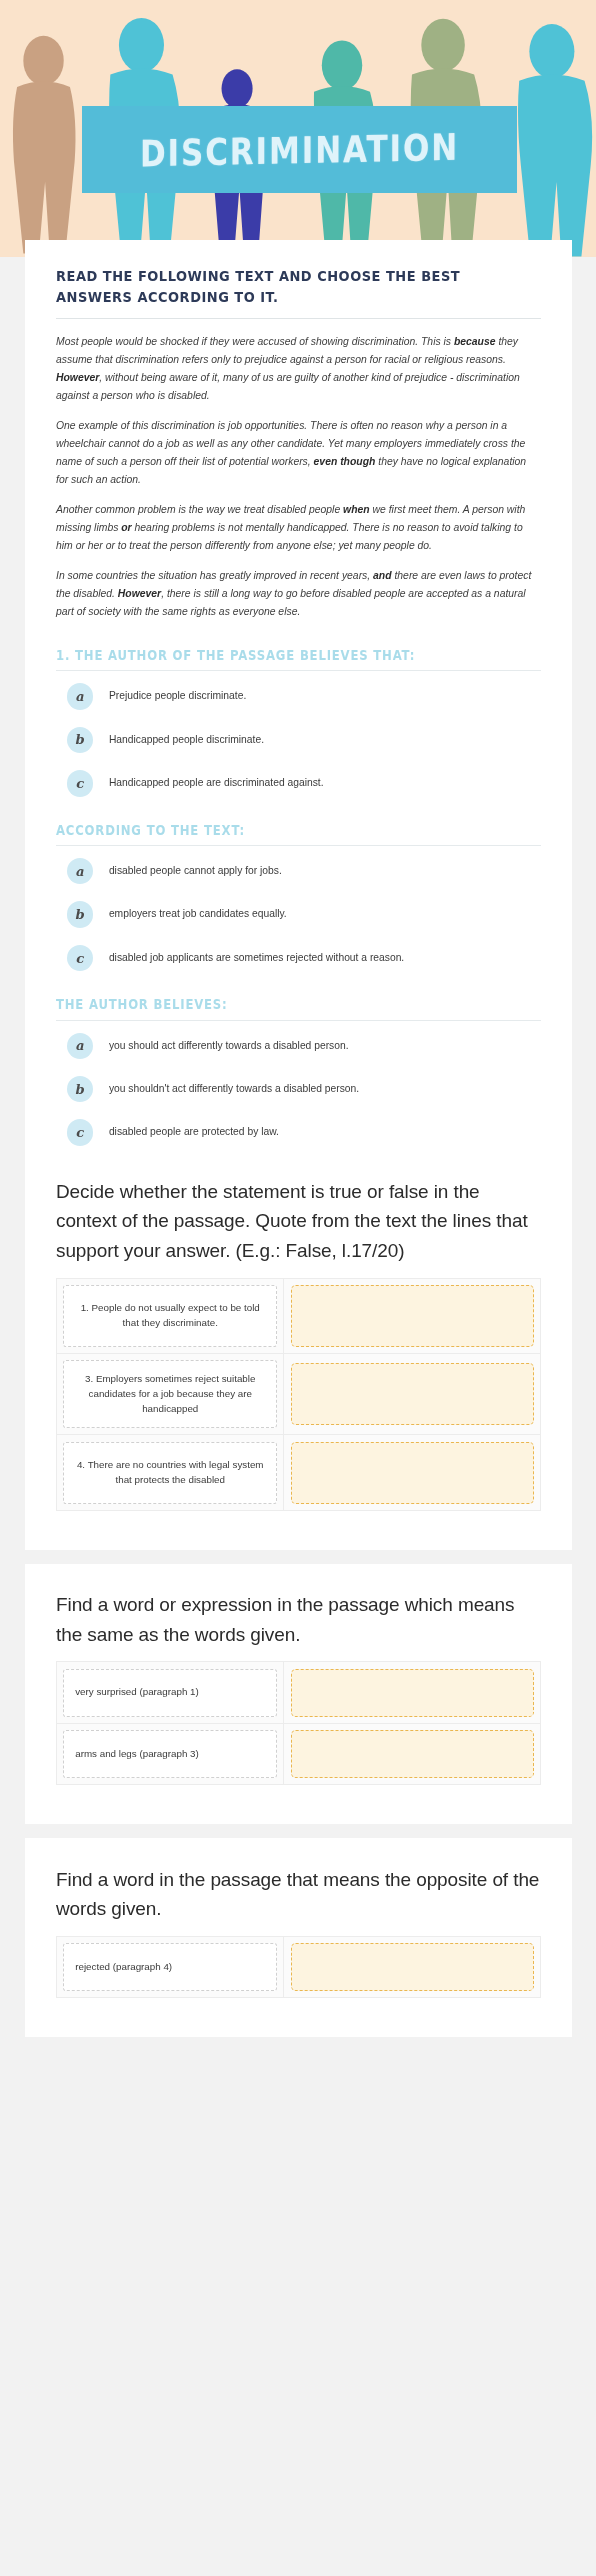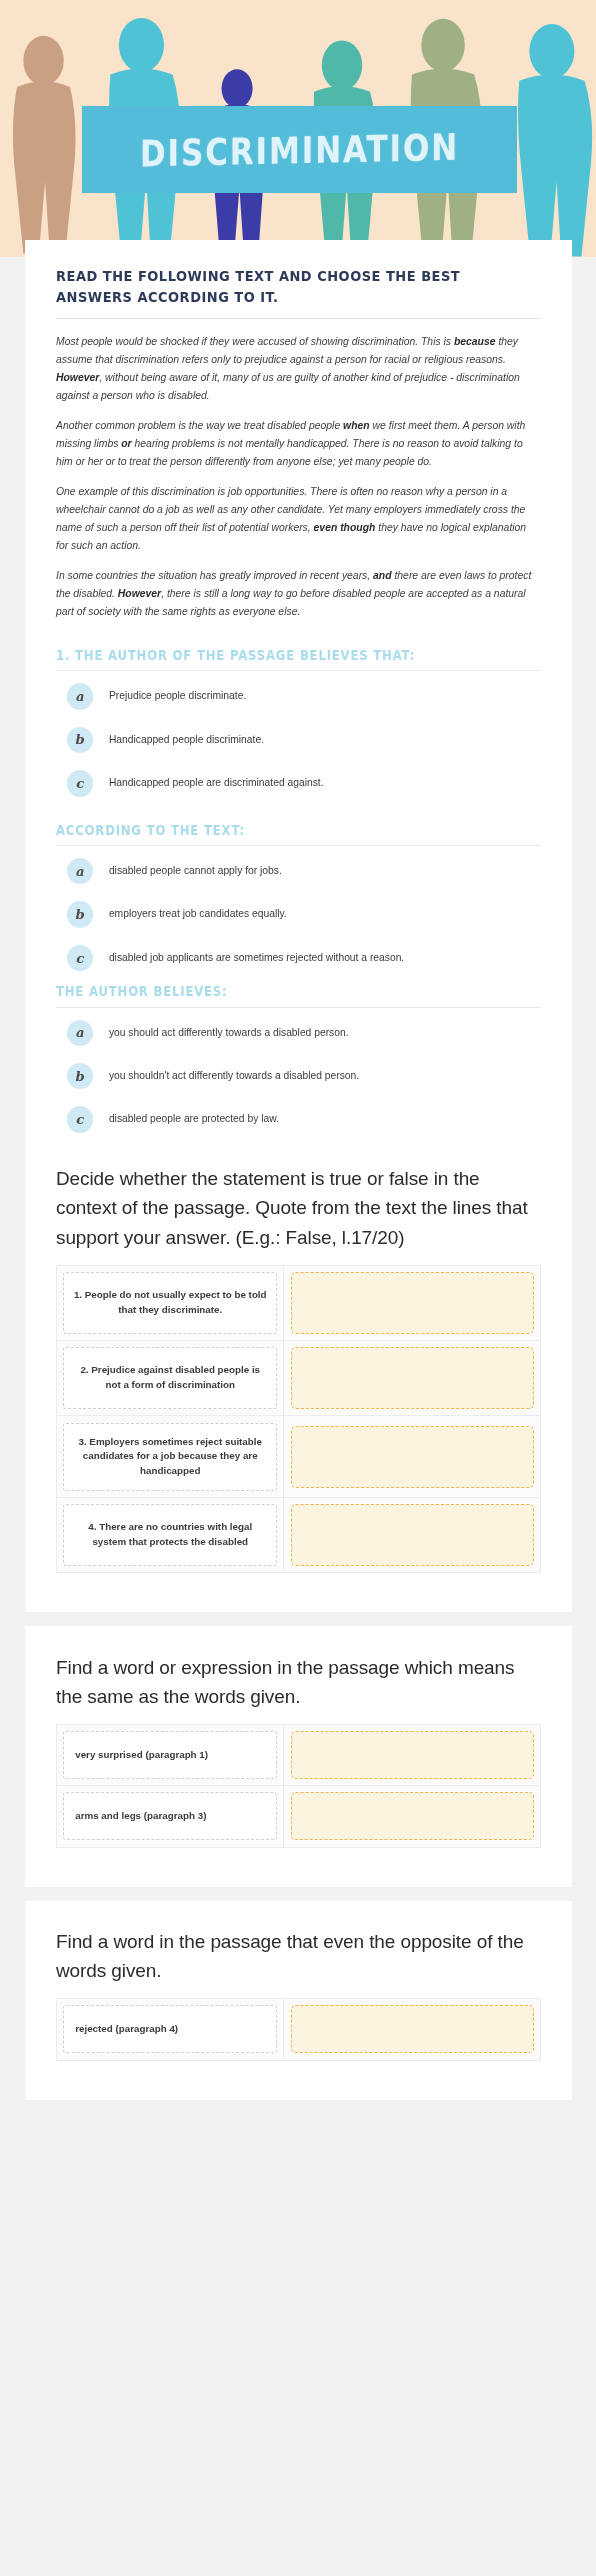--- a/index.html
+++ b/index.html
@@ -134,21 +134,20 @@
     letter-spacing: -0.1px;
   }
 
   
   .atable { width: 100%; border-collapse: collapse; }
   .atable td {
     border: 0.8px solid #ececec;
     padding: 6.2px;
     vertical-align: middle;
     background: #fbfbfb;
-    font-weight: bold;
   }
   .atable td.q-cell { width: 47%; }
   .atable td.a-cell { width: 53%; }
   .q-inner {
     border: 0.8px dashed #d0d0d0;
     background: #ffffff;
     border-radius: 3.1px;
     padding: 11px 9.3px;
     font-size: 9.8px;
     line-height: 1.5;
@@ -210,22 +209,22 @@
   <div class="hero-title">DISCRIMINATION</div>
 </div>
 
 <div class="sheet">
 
   <div class="hand-head">READ THE FOLLOWING TEXT AND CHOOSE THE BEST ANSWERS ACCORDING TO IT.</div>
   <div class="rule"></div>
 
   <div class="passage">
     <p>Most people would be shocked if they were accused of showing discrimination. This is <b>because</b> they assume that discrimination refers only to prejudice against a person for racial or religious reasons. <b>However</b>, without being aware of it, many of us are guilty of another kind of prejudice - discrimination against a person who is disabled.</p>
+    <p>One example of this discrimination is job opportunities. There is often no reason why a person in a wheelchair cannot do a job as well as any other candidate. Yet many employers immediately cross the name of such a person off their list of potential workers, <b>even though</b> they have no logical explanation for such an action.</p>
     <p>Another common problem is the way we treat disabled people <b>when</b> we first meet them. A person with missing limbs <b>or</b> hearing problems is not mentally handicapped. There is no reason to avoid talking to him or her or to treat the person differently from anyone else; yet many people do.</p>
-    <p>One example of this discrimination is job opportunities. There is often no reason why a person in a wheelchair cannot do a job as well as any other candidate. Yet many employers immediately cross the name of such a person off their list of potential workers, <b>even though</b> they have no logical explanation for such an action.</p>
     <p>In some countries the situation has greatly improved in recent years, <b>and</b> there are even laws to protect the disabled. <b>However</b>, there is still a long way to go before disabled people are accepted as a natural part of society with the same rights as everyone else.</p>
   </div>
 
   <div class="q-block" style="margin-top:26.4px">
     <div class="q-head">1. THE AUTHOR OF THE PASSAGE BELIEVES THAT:</div>
     <div class="q-rule"></div>
     <div class="opt">
       <div class="opt-bullet">a</div>
       <div class="opt-text">Prejudice people discriminate.</div>
     </div>
@@ -249,21 +248,21 @@
     <div class="opt">
       <div class="opt-bullet">b</div>
       <div class="opt-text">employers treat job candidates equally.</div>
     </div>
     <div class="opt">
       <div class="opt-bullet">c</div>
       <div class="opt-text">disabled job applicants are sometimes rejected without a reason.</div>
     </div>
   </div>
 
-  <div class="q-block" style="margin-top:12px">
+  <div class="q-block" style="margin-top:25px">
     <div class="q-head">THE AUTHOR BELIEVES:</div>
     <div class="q-rule"></div>
     <div class="opt">
       <div class="opt-bullet">a</div>
       <div class="opt-text">you should act differently towards a disabled person.</div>
     </div>
     <div class="opt">
       <div class="opt-bullet">b</div>
       <div class="opt-text">you shouldn't act differently towards a disabled person.</div>
     </div>
@@ -280,28 +279,20 @@
           <tr class="tall">
         <td class="q-cell">
           <div class="q-inner">1. People do not usually expect to be told that they discriminate.</div>
         </td>
         <td class="a-cell">
           <div class="a-inner"></div>
         </td>
       </tr>
       <tr class="tall">
         <td class="q-cell">
-          <div class="q-inner">2. Prejudice against disabled people is not a form of discrimination</div>
-        </td>
-        <td class="a-cell">
-          <div class="a-inner"></div>
-        </td>
-      </tr>
-      <tr class="tall">
-        <td class="q-cell">
           <div class="q-inner">3. Employers sometimes reject suitable candidates for a job because they are handicapped</div>
         </td>
         <td class="a-cell">
           <div class="a-inner"></div>
         </td>
       </tr>
       <tr class="tall">
         <td class="q-cell">
           <div class="q-inner">4. There are no countries with legal system that protects the disabled</div>
         </td>
@@ -332,21 +323,21 @@
       </td>
       <td class="a-cell">
         <div class="a-inner"></div>
       </td>
     </tr>
   </tbody>
     </table>
 </div>
 
 <div class="sheet">
-  <div class="bold-instr">Find a word in the passage that even the opposite of the words given.</div>
+  <div class="bold-instr">Find a word in the passage that means the opposite of the words given.</div>
   <table class="atable">
     <tbody>
     <tr>
       <td class="q-cell">
         <div class="q-inner left">rejected (paragraph 4)</div>
       </td>
       <td class="a-cell">
         <div class="a-inner"></div>
       </td>
     </tr>

